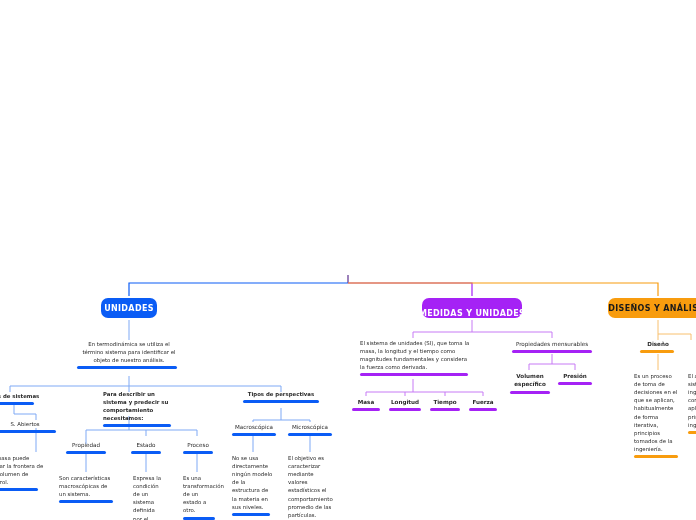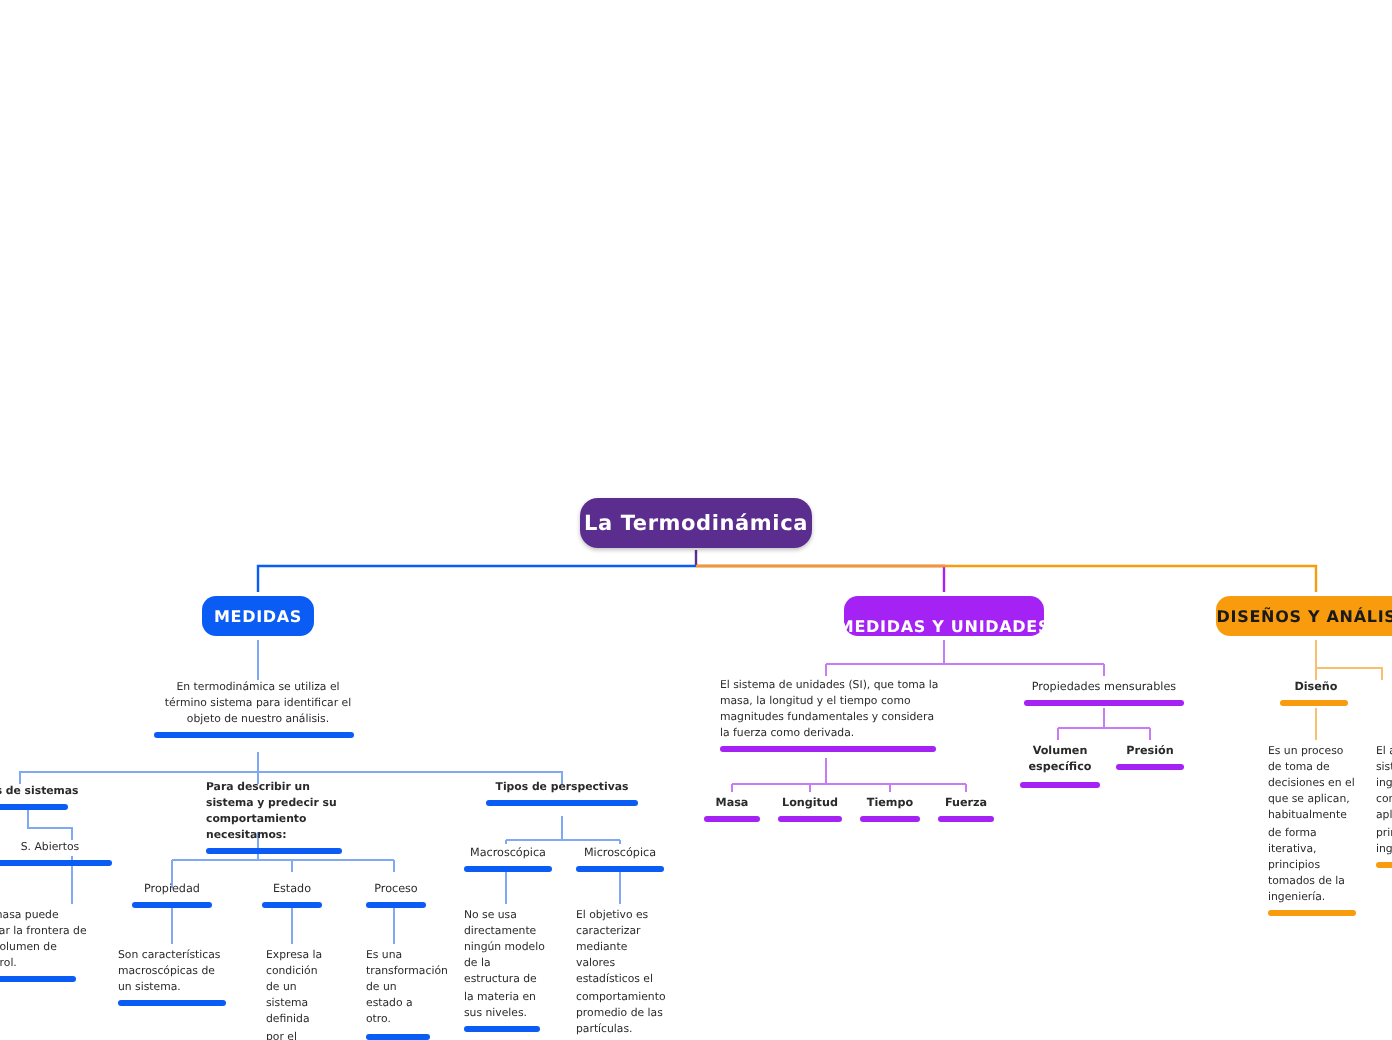--- a/index.html
+++ b/index.html
@@ -149,26 +149,23 @@
     <path d="M529 364 L575 364" stroke="#C77BF5" stroke-width="1" fill="none"></path>
     <path d="M529 364 L529 370" stroke="#C77BF5" stroke-width="1" fill="none"></path>
     <path d="M575 364 L575 370" stroke="#C77BF5" stroke-width="1" fill="none"></path>
 
     <path d="M658 320 L658 334" stroke="#F8C06E" stroke-width="1" fill="none"></path>
     <path d="M658 334 L691 334 L691 340" stroke="#F8C06E" stroke-width="1" fill="none"></path>
     <path d="M658 334 L658 340" stroke="#F8C06E" stroke-width="1" fill="none"></path>
     <path d="M658 354 L658 370" stroke="#F8C06E" stroke-width="1" fill="none"></path>
   </svg>
 
-  <div class="node root" style="left:290px; top:249px; width:116px; height:25px;">
-    <span>La Termodinámica</span>
-  </div>
 
   <div class="node pill blue" style="left:101px; top:298px; width:56px; height:20px;">
-    <span>MEDIDAS</span>
+    <span>UNIDADES</span>
   </div>
 
   <div class="node leaf" style="left:77px; top:340px; width:104px;">
     <div class="txt center">En termodinámica se utiliza el término sistema para identificar el objeto de nuestro análisis.</div>
     <div class="bar blue" style="width:100px;"></div>
   </div>
 
   <div class="node leaf" style="left:-18px; top:392px; width:60px;">
     <div class="txt bold center">Tipos de sistemas</div>
     <div class="bar blue" style="width:42px; margin-left:10px;"></div>

